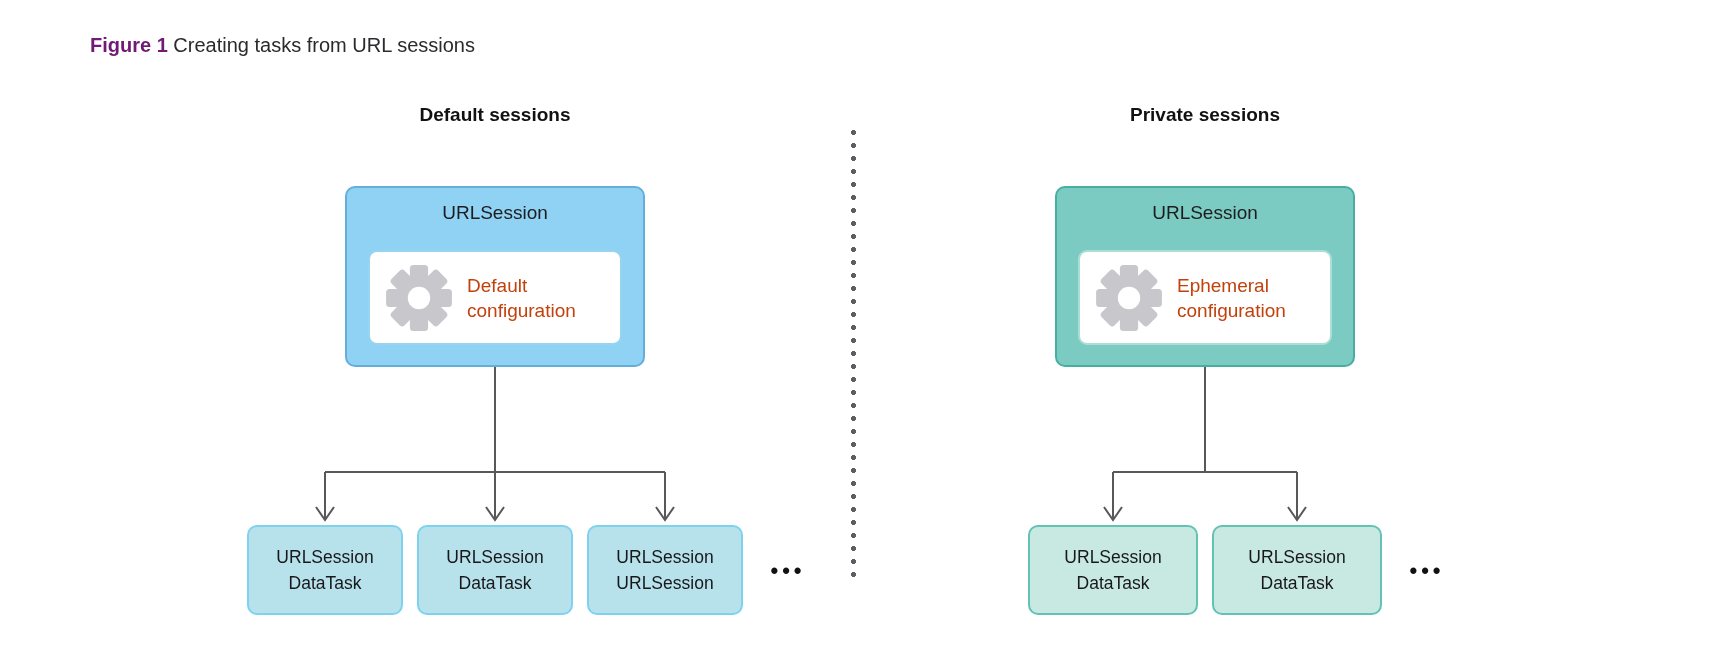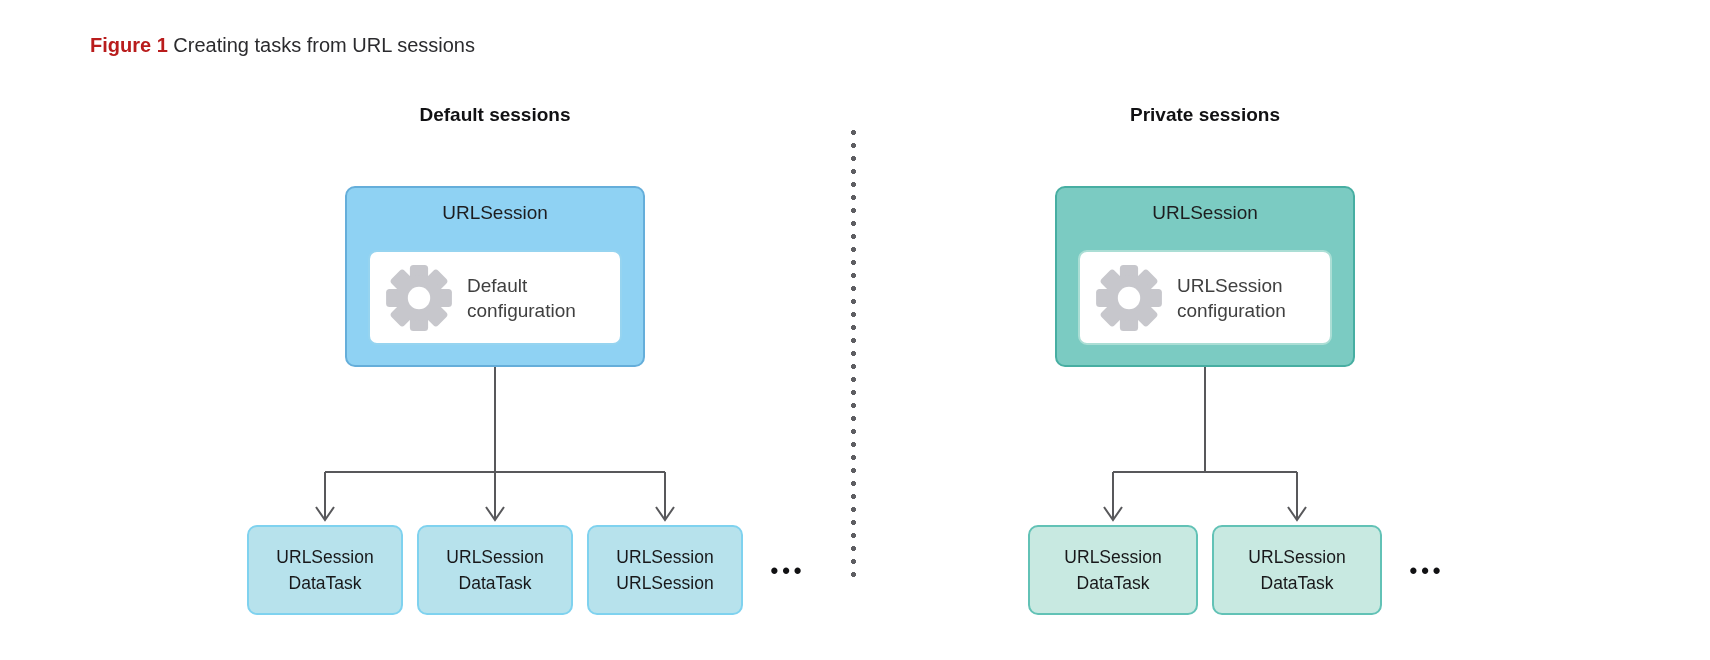--- a/index.html
+++ b/index.html
@@ -2,36 +2,36 @@
 <html><head>
 <meta charset="utf-8">
 <style>
   html,body{margin:0;padding:0;background:#ffffff;}
   .canvas{
     position:relative;width:1710px;height:660px;background:#ffffff;
     font-family:"Liberation Sans","DejaVu Sans",sans-serif;
     color:#1d1d1f;overflow:hidden;
   }
   .figure-title{position:absolute;left:90px;top:32px;font-size:20px;line-height:26px;color:#2b2b2e;}
-  .figure-title .fig-label{font-weight:700;color:#b91c1c;}
+  .figure-title .fig-label{font-weight:700;color:#701a75;}
   .col-header{position:absolute;top:104px;width:300px;text-align:center;font-size:19px;font-weight:700;color:#111113;}
   .col-header.left{left:345px;}
   .col-header.right{left:1055px;}
 
   
   .session-box{position:absolute;top:186px;width:300px;height:181px;border-radius:10px;box-sizing:border-box;}
   .session-box.blue{left:345px;background:#8fd2f3;border:2px solid #65aeda;}
   .session-box.teal{left:1055px;background:#7bcbc2;border:2px solid #47aea2;}
   .session-title{margin-top:14px;text-align:center;font-size:19px;color:#1d1d1f;}
   .config-box{position:absolute;left:21px;top:62px;width:254px;height:95px;background:#ffffff;
     border-radius:9px;box-sizing:border-box;display:flex;align-items:center;padding:0 14px;gap:13px;}
   .session-box.blue .config-box{border:2px solid #96d4f0;}
   .session-box.teal .config-box{border:2px solid #abded5;}
   .gear{flex:0 0 auto;display:block;}
-  .config-label{font-size:19px;line-height:25px;color:#404040;}
+  .config-label{font-size:19px;line-height:25px;color:#c2410c;}
 
   
   .task-box{position:absolute;top:525px;height:90px;border-radius:10px;box-sizing:border-box;
     display:flex;flex-direction:column;align-items:center;justify-content:center;
     font-size:17.5px;line-height:26px;text-align:center;color:#18181a;}
   .task-box.blue{width:156px;background:#b7e2ec;border:2px solid #7fd2ef;}
   .task-box.teal{width:170px;background:#c8e9e1;border:2px solid #62c2b6;}
 
   .ellipsis{position:absolute;top:556px;width:80px;text-align:center;
     font-size:22px;font-weight:700;letter-spacing:4px;color:#111113;line-height:30px;}
@@ -113,21 +113,21 @@
       <svg class="gear" width="70" height="70" viewBox="-50 -50 100 100">
         <g fill="#c7c7cc">
           <rect x="-13" y="-47" width="26" height="94" rx="5"></rect>
           <rect x="-13" y="-47" width="26" height="94" rx="5" transform="rotate(45)"></rect>
           <rect x="-13" y="-47" width="26" height="94" rx="5" transform="rotate(90)"></rect>
           <rect x="-13" y="-47" width="26" height="94" rx="5" transform="rotate(135)"></rect>
           <circle r="33"></circle>
         </g>
         <circle r="16" fill="#ffffff"></circle>
       </svg>
-      <div class="config-label">URLSession configuration</div>
+      <div class="config-label">Ephemeral configuration</div>
     </div>
   </div>
 
   <div class="task-box teal" style="left:1028px;">
     <div>URLSession</div>
     <div>DataTask</div>
   </div>
   <div class="task-box teal" style="left:1212px;">
     <div>URLSession</div>
     <div>DataTask</div>

